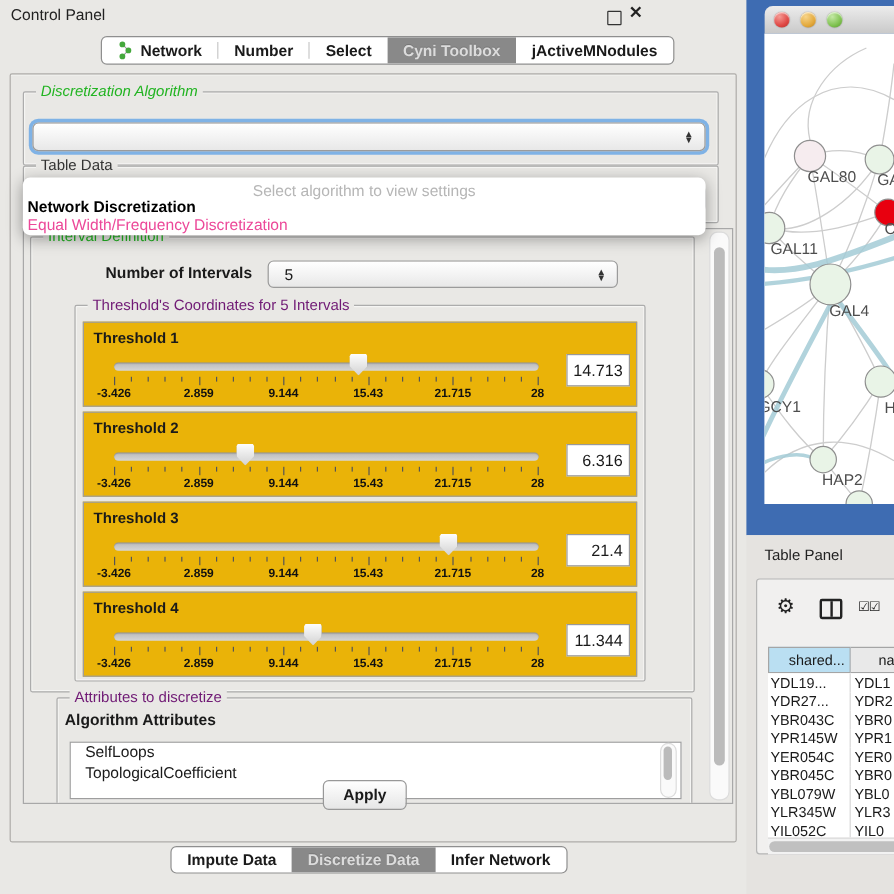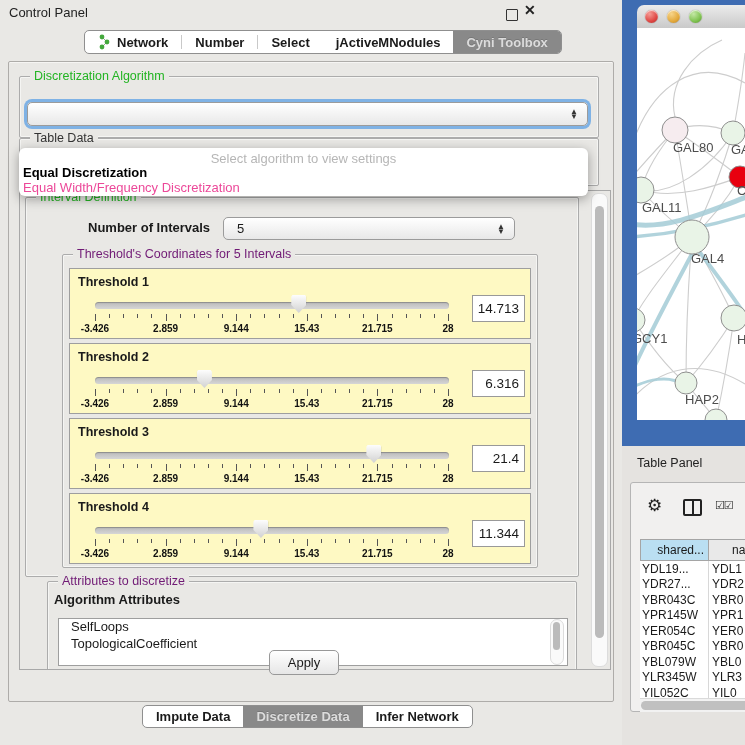--- a/index.html
+++ b/index.html
@@ -33,21 +33,21 @@
   #algo-opt1{position:absolute;top:17px;left:4px;font-weight:bold;color:#000;}
   #algo-opt2{position:absolute;top:32px;left:4px;color:#ec4899;}
   
   .focusring{box-shadow:0 0 0 3px #7FB2E5;}
   
   #scrollpane{left:10px;top:128px;width:590px;height:478px;border:1px solid #A8A8A8;background:#E9E8E5;overflow:hidden;}
   .vtrack{position:absolute;background:#FAFAFA;border:1px solid #DCDCDC;border-radius:7px;}
   .vthumb{position:absolute;background:#BBBBBB;border-radius:6px;}
   
   .thr-row{position:relative;width:462px;height:71px;margin:0 0 4px 6px;border:1px solid #9E9E9E;
-           background:#fef9c3;box-sizing:border-box;}
+           background:#eab308;box-sizing:border-box;}
   .thr-label{position:absolute;left:8px;top:6px;font-size:12.5px;font-weight:bold;}
   .sl-track{position:absolute;left:25px;top:33px;width:354px;height:7px;border-radius:4px;
             background:linear-gradient(#B9B9B9,#D6D6D6);box-shadow:inset 0 1px 1px rgba(0,0,0,.25);}
   .sl-handle{position:absolute;top:26px;width:15px;height:18px;background:linear-gradient(#FDFDFD,#D2D2D2);
              clip-path:polygon(8% 0,92% 0,100% 10%,100% 55%,50% 100%,0 55%,0 10%);
              filter:drop-shadow(0 0 1px #777);}
   .ruler{position:absolute;left:25px;top:45px;width:355px;height:24px;}
   .tick{position:absolute;top:0;width:1px;background:#555;}
   .tickl{position:absolute;top:9px;font-size:10px;color:#111;transform:translateX(-50%);white-space:nowrap;font-weight:bold;}
   .valbox{position:absolute;left:402px;top:26px;width:53px;height:27px;background:#fff;border:1px solid #999;
@@ -107,43 +107,43 @@
         <span>Network</span>
       </div>
       <div class="tabsep"></div>
       <div class="tab">
         <span>Number</span>
       </div>
       <div class="tabsep"></div>
       <div class="tab">
         <span>Select</span>
       </div>
-      <div class="tab">
-        <span>jActiveMNodules</span>
-      </div>
       <div class="tab sel">
         <span>Cyni Toolbox</span>
       </div>
+      <div class="tab">
+        <span>jActiveMNodules</span>
+      </div>
     </div>
 
   <div class="abs" id="main-panel">
 
-    <div class="abs etched" style="left:10px;top:14px;width:578px;height:60px;">
+    <div class="abs etched" style="left:10px;top:14px;width:578px;height:60px;font-style:italic;">
       <div class="glabel green">Discretization Algorithm</div>
       <div class="combo focusring" style="left:7px;top:25px;width:561px;height:24px;">
         <span class="spin">
             <span>▲</span>
             <span>▼</span>
           </span>
       </div>
     </div>
 
     <div class="abs" id="algo-popup">
       <div id="algo-placeholder">Select algorithm to view settings</div>
-      <div id="algo-opt1">Equal Discretization</div>
+      <div id="algo-opt1">Network Discretization</div>
       <div id="algo-opt2">Equal Width/Frequency Discretization</div>
     </div>
 
     <div class="abs etched" style="left:10px;top:76px;width:578px;height:46px;">
       <div class="glabel" style="color:#333;">Table Data</div>
       <div class="combo" style="left:7px;top:15px;width:561px;height:23px;">
         <span class="cval">galFiltered.sif default node</span>
         <span class="spin">
             <span>▲</span>
             <span>▼</span>
@@ -341,21 +341,21 @@
         <div class="vtrack" style="right:12px;top:37px;width:12px;height:44px;">
           <div class="vthumb" style="left:2px;top:2px;width:7px;height:28px;"></div>
         </div>
       </div>
 
       <div class="vtrack" style="right:2px;top:2px;width:15px;height:472px;">
         <div class="vthumb" style="left:3px;top:12px;width:9px;height:432px;"></div>
       </div>
     </div>
 
-    <div class="pushbtn" style="left:260px;top:588px;width:68px;height:23px;">Apply</div>
+    <div class="pushbtn" style="left:260px;top:588px;width:68px;height:23px;font-weight:bold;">Apply</div>
   </div>
 
   <div class="abs tabbar" id="bottom-tabbar" style="left:142px;top:705px;height:23px;">
       <div class="tab">
         <span>Impute Data</span>
       </div>
       <div class="tab sel">
         <span>Discretize Data</span>
       </div>
       <div class="tab">

